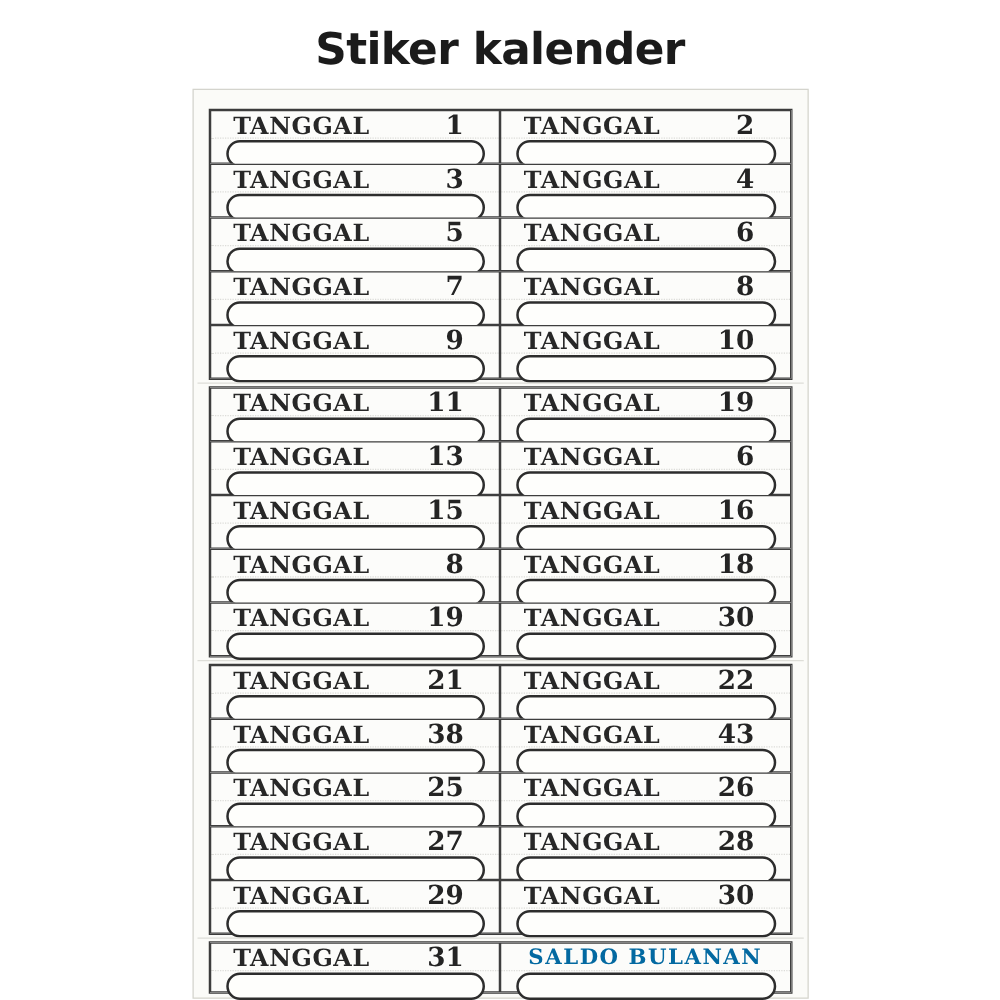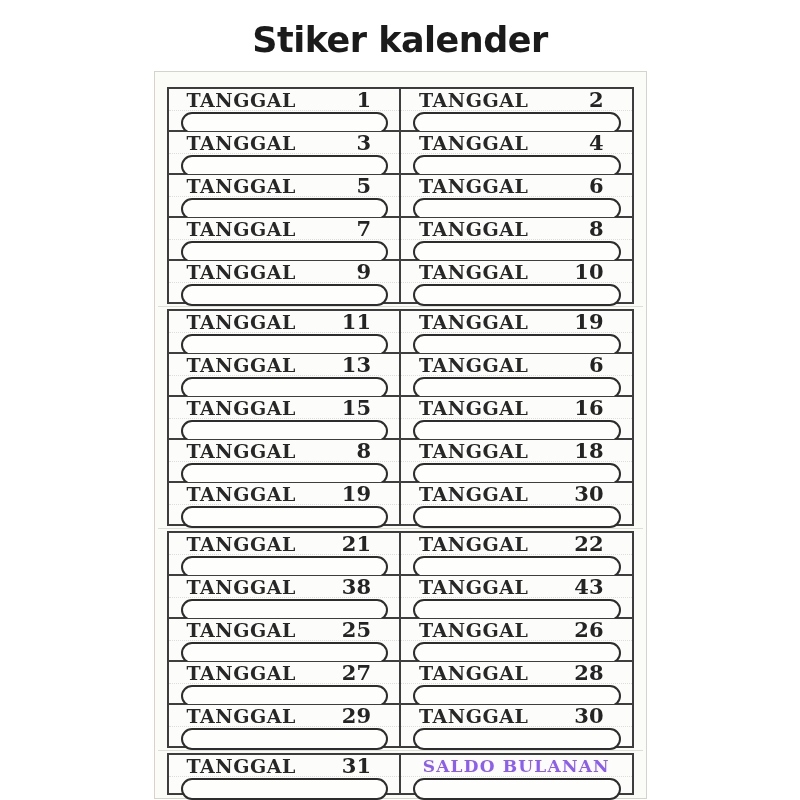--- a/index.html
+++ b/index.html
@@ -43,21 +43,21 @@
   .num{
     font-weight:700;font-size:21px;line-height:20px;color:#242424;
   }
   .pill{
     height:18px;margin:1px 11px 0 12px;
     border:2px solid #2d2d2d;border-radius:11px;background:#fefefc;
   }
   .cell.saldo .cell-head{justify-content:center;padding:0 10px;}
   .saldo-lbl{
     font-weight:700;font-size:17px;line-height:20px;
-    letter-spacing:1.2px;color:#8b5cf6;
+    letter-spacing:1.2px;color:#0369a1;
   }
 </style>
 </head>
 <body>
 
 <h1 class="title">Stiker kalender</h1>
 
 <div class="sheet">
     <div class="strip">
       <div class="cell">

